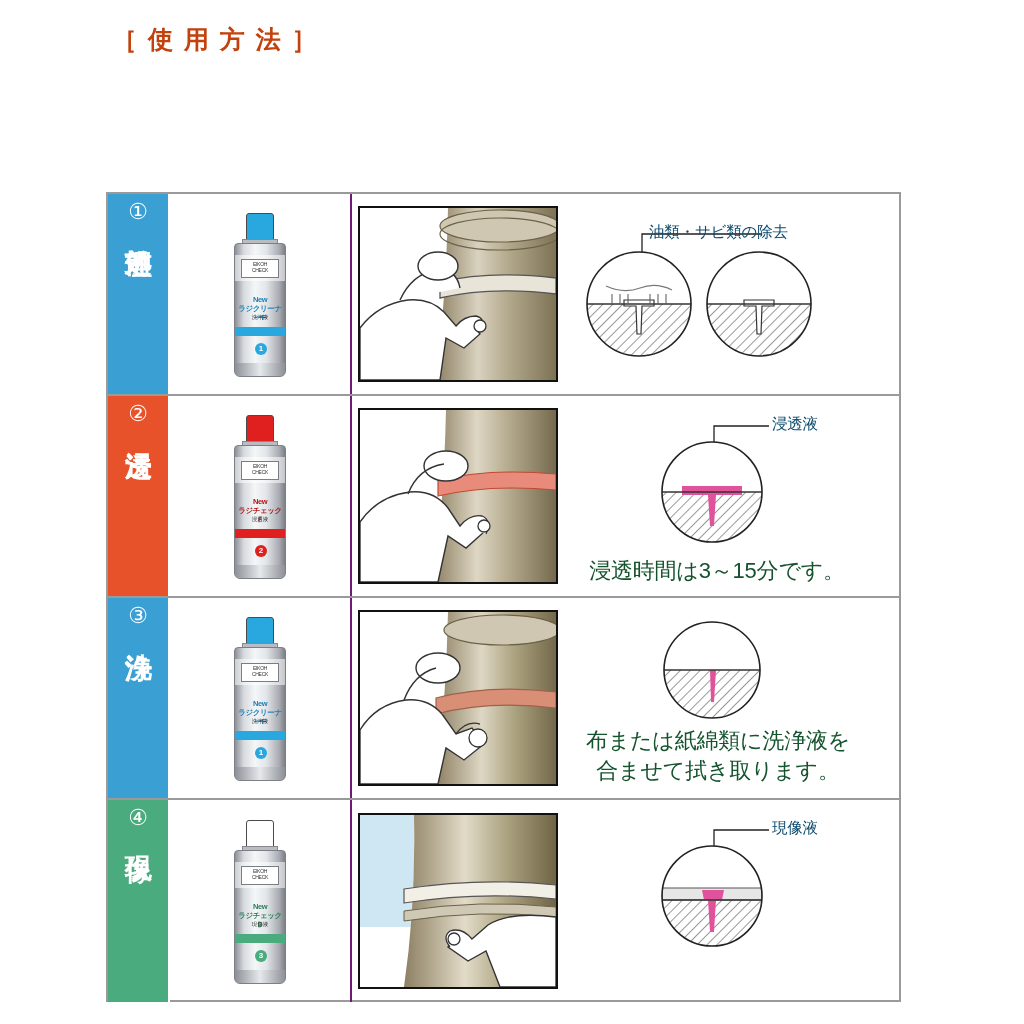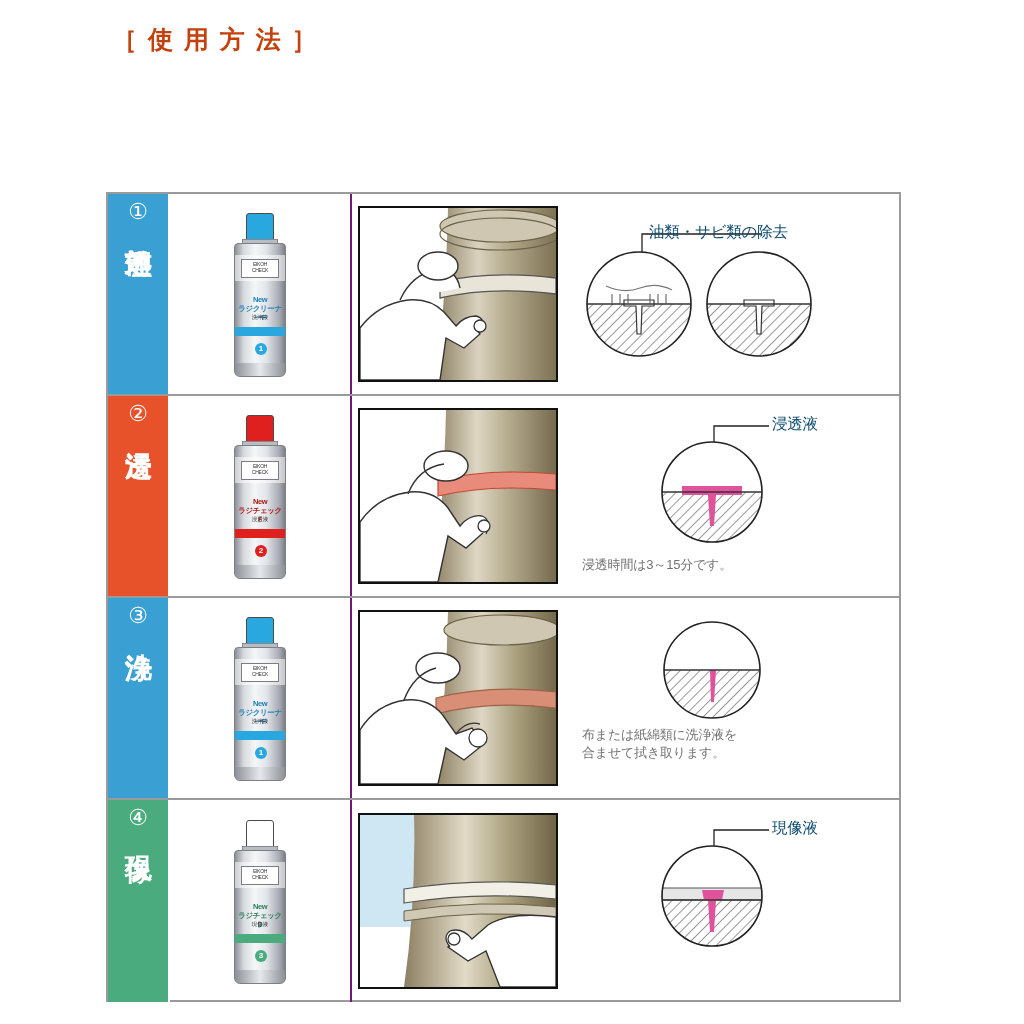--- a/index.html
+++ b/index.html
@@ -210,24 +210,25 @@
     width: 50px; height: 13px;
     background: linear-gradient(to right,#8d9197,#e6e9ec,#8d9197);
     border-radius: 0 0 5px 5px;
   }
 
   
   .diag-svg { position: absolute; left: 0; top: 0; }
 
   .note {
     position: absolute;
-    font-size: 13px;
-    color: #737373;
+    font-size: 22px;
+    color: #14532d;
     line-height: 1.35;
     letter-spacing: -0.2px;
+    text-align: center;
   }
   .callout {
     position: absolute;
     font-size: 15.5px;
     color: #0c4a6e;
     letter-spacing: -0.2px;
   }
 </style>
 </head>
 <body>

